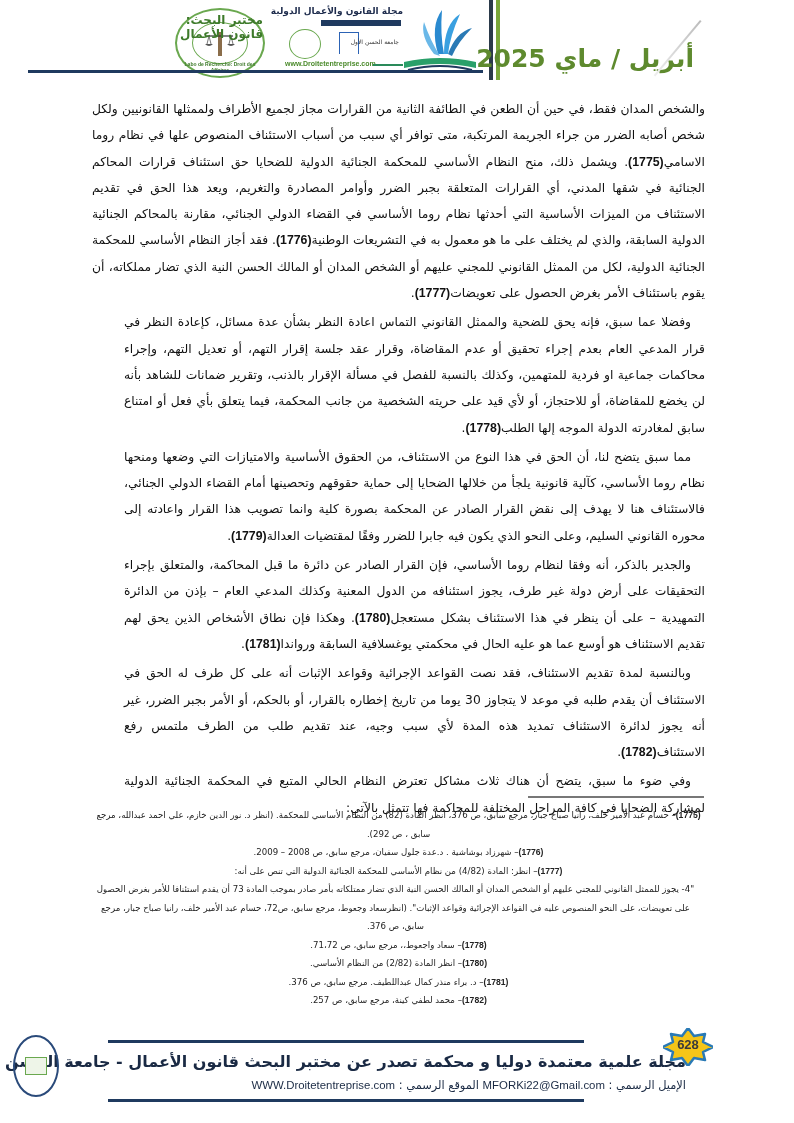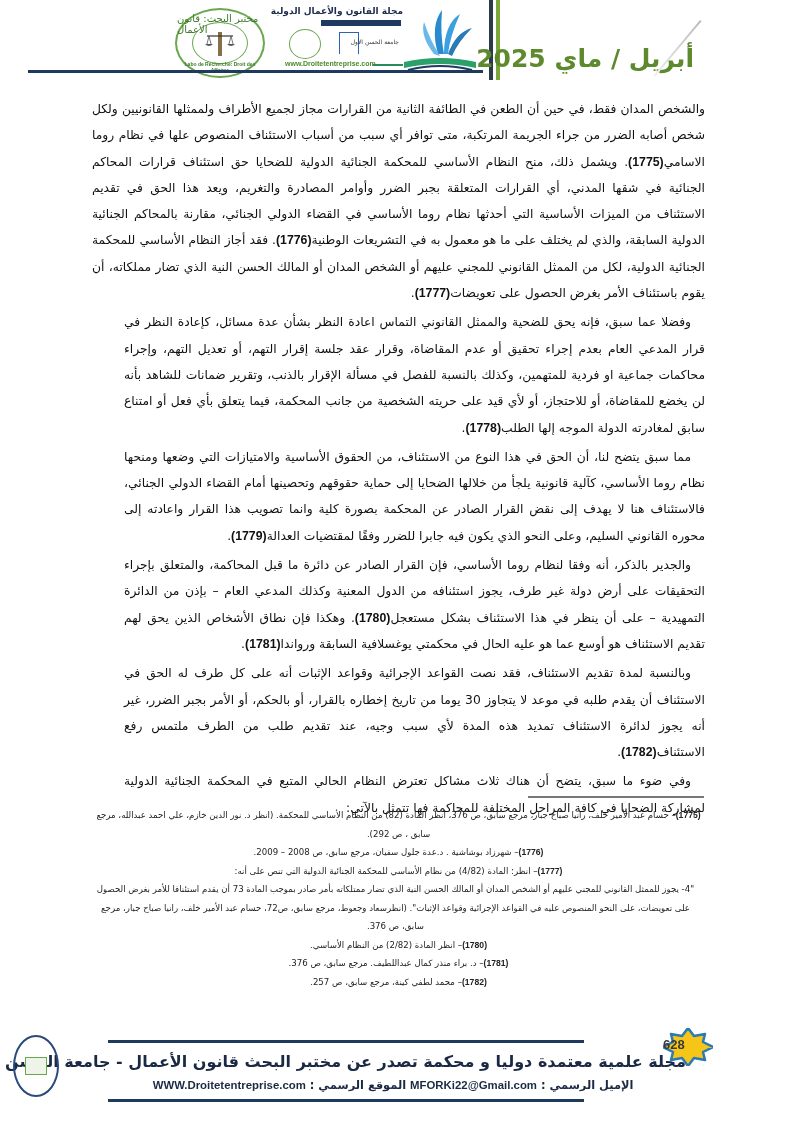--- a/index.html
+++ b/index.html
@@ -17,22 +17,22 @@
   .lab-seal {
     position: absolute; left: 175px; top: 8px; width: 90px; height: 70px;
     border: 2px solid #6aa84f; border-radius: 50%;
     display: flex; align-items: center; justify-content: center;
   }
   .lab-seal .inner {
     width: 56px; height: 42px; border: 1.5px solid #6aa84f; border-radius: 50%;
     display: flex; align-items: center; justify-content: center;
   }
   .lab-seal .ring-text {
-    position: absolute; top: 3px; left: 0; width: 100%; text-align: left;
-    font-size: 10px; color: #3d7a2a; font-weight: normal;
+    position: absolute; top: 3px; left: 0; width: 100%; text-align: right;
+    font-size: 12px; color: #3d7a2a; font-weight: bold;
   }
   .lab-seal .ring-text-bottom {
     position: absolute; bottom: 3px; left: 0; width: 100%; text-align: center;
     font-size: 5px; color: #3d7a2a; font-weight: bold; font-family: "Liberation Sans", sans-serif;
   }
   .journal-banner { position: absolute; left: 283px; top: 4px; width: 120px; height: 66px; }
   .journal-banner .jtitle {
     position: absolute; right: 0; top: 2px; font-size: 9px; color: #1d2b4c; font-weight: bold; white-space: nowrap; margin-left: 44px;
   }
   .journal-banner .jbar {
@@ -83,31 +83,31 @@
     font-family: "DejaVu Sans", sans-serif; font-size: 8.6px; line-height: 18.5px; color: #222;
   }
   .footnotes .fnum { font-weight: bold; font-family: "Liberation Sans", sans-serif; }
   .footnotes .quote { padding-right: 6px; }
 
   
   .page-star {
     position: absolute; left: 663px; top: 1028px; width: 50px; height: 38px;
   }
   .page-num {
-    position: absolute; left: 663px; top: 1037px; width: 50px; 
+    position: absolute; left: 663px; top: 1037px; width: 50px; text-align: center;
     font-family: "Liberation Sans", sans-serif; font-size: 13px; font-weight: bold; color: #3a3a3a;
   }
   .footer-rule-top2 { position: absolute; left: 108px; top: 1040px; width: 476px; height: 3px; background: #1f3a5f; }
   .footer-line1 {
     position: absolute; left: 100px; width: 586px; top: 1052px; direction: rtl; text-align: right;
     font-size: 16px; font-weight: bold; color: #1a2a44; white-space: nowrap;
   }
   .footer-line2 {
-    position: absolute; left: 100px; width: 586px; top: 1078px; direction: rtl; text-align: center;
-    font-size: 11.4px; font-weight: bold; color: #1a2a44; white-space: nowrap;
+    position: absolute; left: 100px; width: 586px; top: 1078px; direction: rtl; text-align: right;
+    font-size: 11.4px; font-weight: normal; color: #1a2a44; white-space: nowrap;
   }
   .footer-line2 .ltr { direction: ltr; unicode-bidi: embed; font-family: "Liberation Sans", sans-serif; }
   .footer-rule-bottom { position: absolute; left: 108px; top: 1099px; width: 476px; height: 3px; background: #1f3a5f; }
   .founder-seal {
     position: absolute; left: 13px; top: 1035px; width: 46px; height: 62px;
     border: 2px solid #2a4a7a; border-radius: 50%;
     display: flex; align-items: center; justify-content: center;
   }
   .founder-seal .core { width: 22px; height: 18px; border: 1px solid #6aa84f; background: #eef5e8; }
 </style>
@@ -182,20 +182,21 @@
     <span>وفي ضوء ما سبق، يتضح أن هناك ثلاث مشاكل تعترض النظام الحالي المتبع في المحكمة الجنائية الدولية لمشاركة الضحايا في كافة المراحل المختلفة للمحاكمة فها تتمثل بالآتي:</span>
   </p>
 </div>
 
 <div class="fn-rule"></div>
 <div class="footnotes">
   <div><span class="fnum">(1775)</span><span>– حسام عبد الأمير خلف، رانيا صباح جبار، مرجع سابق، ص 376، انظر المادة (82) من النظام الأساسي للمحكمة. (انظر د. نور الدين خازم، علي احمد عبدالله، مرجع سابق ، ص 292).</span></div>
   <div><span class="fnum">(1776)</span><span>– شهرزاد بوشاشية . د.عدة جلول سفيان، مرجع سابق، ص 2008 – 2009.</span></div>
   <div><span class="fnum">(1777)</span><span>– انظر: المادة (4/82) من نظام الأساسي للمحكمة الجنائية الدولية التي تنص على أنه:</span></div>
   <div class="quote"><span>"4- يجوز للممثل القانوني للمجني عليهم أو الشخص المدان أو المالك الحسن النية الذي تضار ممتلكاته بأمر صادر بموجب المادة 73 أن يقدم استئنافا للأمر بغرض الحصول على تعويضات، على النحو المنصوص عليه في القواعد الإجرائية وقواعد الإثبات". (انظرسعاد وجعوط، مرجع سابق، ص72، حسام عبد الأمير خلف، رانيا صباح جبار، مرجع سابق، ص 376.</span></div>
+  <div><span class="fnum">(1778)</span><span>– سعاد واجعوط،، مرجع سابق، ص 71،72.</span></div>
   <div><span class="fnum">(1780)</span><span>– انظر المادة (2/82) من النظام الأساسي.</span></div>
   <div><span class="fnum">(1781)</span><span>– د. براء منذر كمال عبداللطيف. مرجع سابق، ص 376.</span></div>
   <div><span class="fnum">(1782)</span><span>– محمد لطفي كينة، مرجع سابق، ص 257.</span></div>
 </div>
 
 <div class="page-star">
   <svg width="50" height="38" viewBox="0 0 50 38">
     <polygon points="25,0 31,8 42,6 40,14 50,19 40,24 42,32 31,30 25,38 19,30 8,32 10,24 0,19 10,14 8,6 19,8" fill="#f5c518" stroke="#2a7ab5" stroke-width="2.5" stroke-linejoin="round"></polygon>
   </svg>
 </div>

